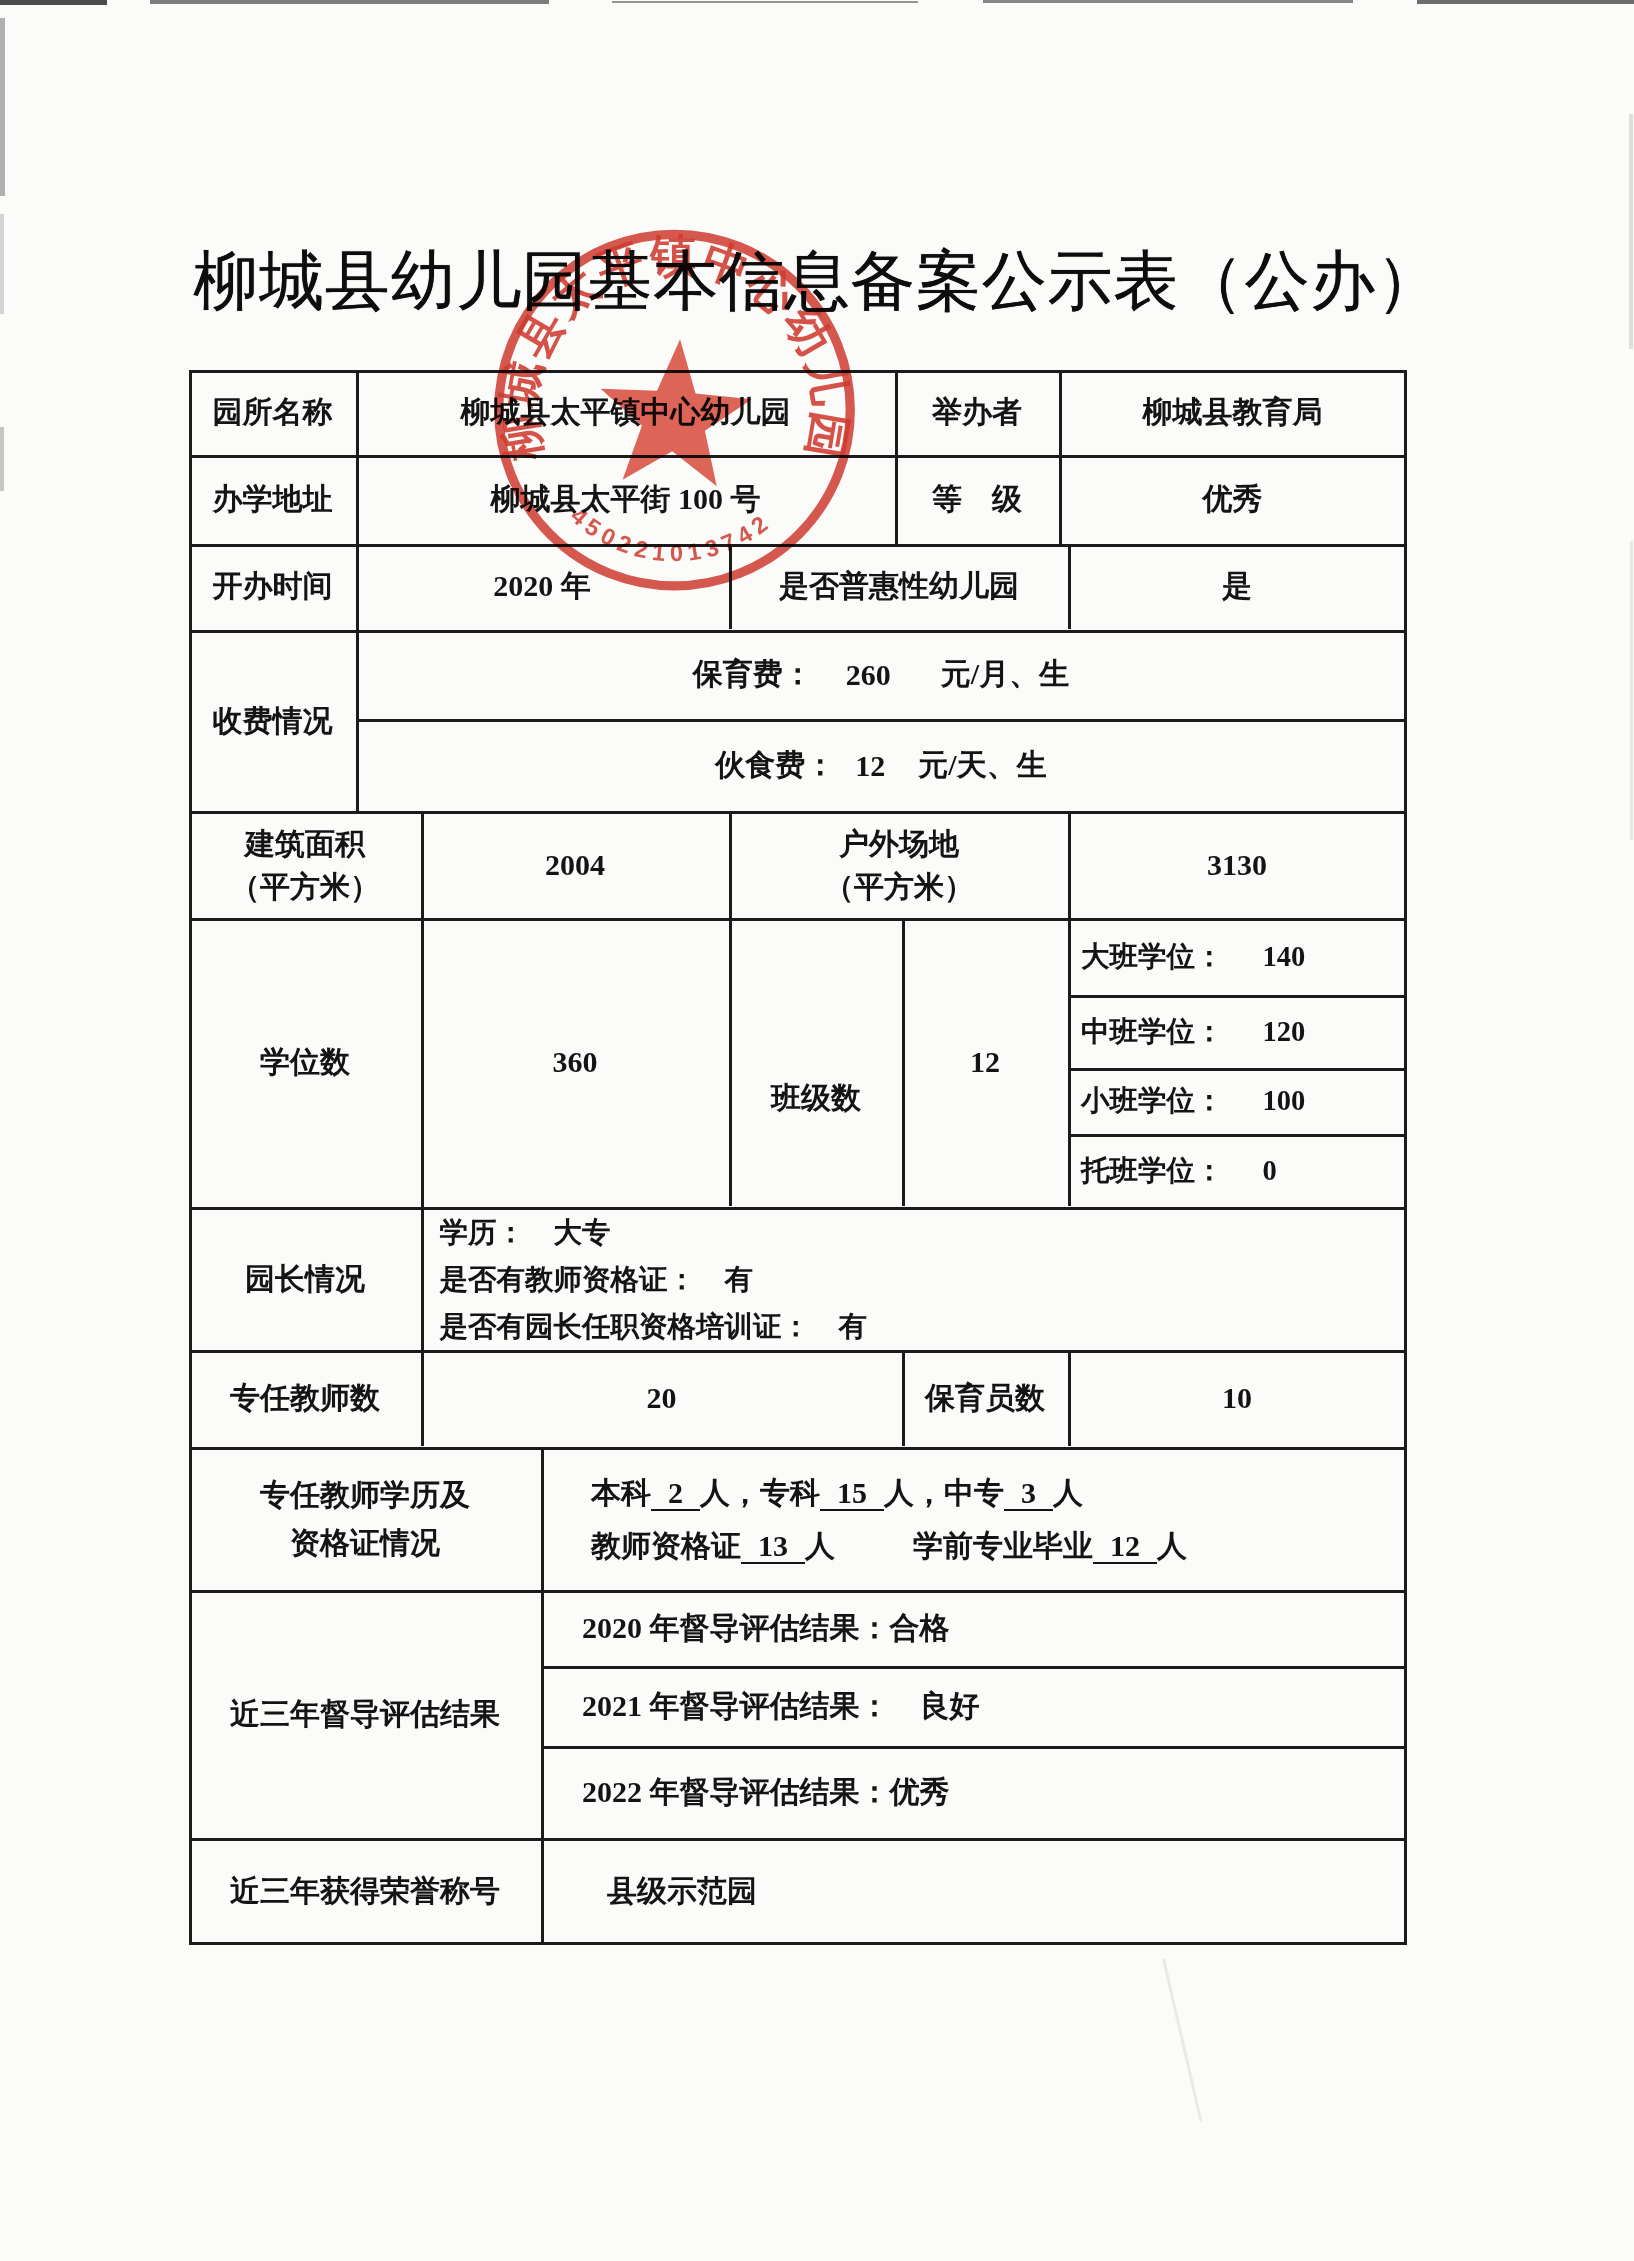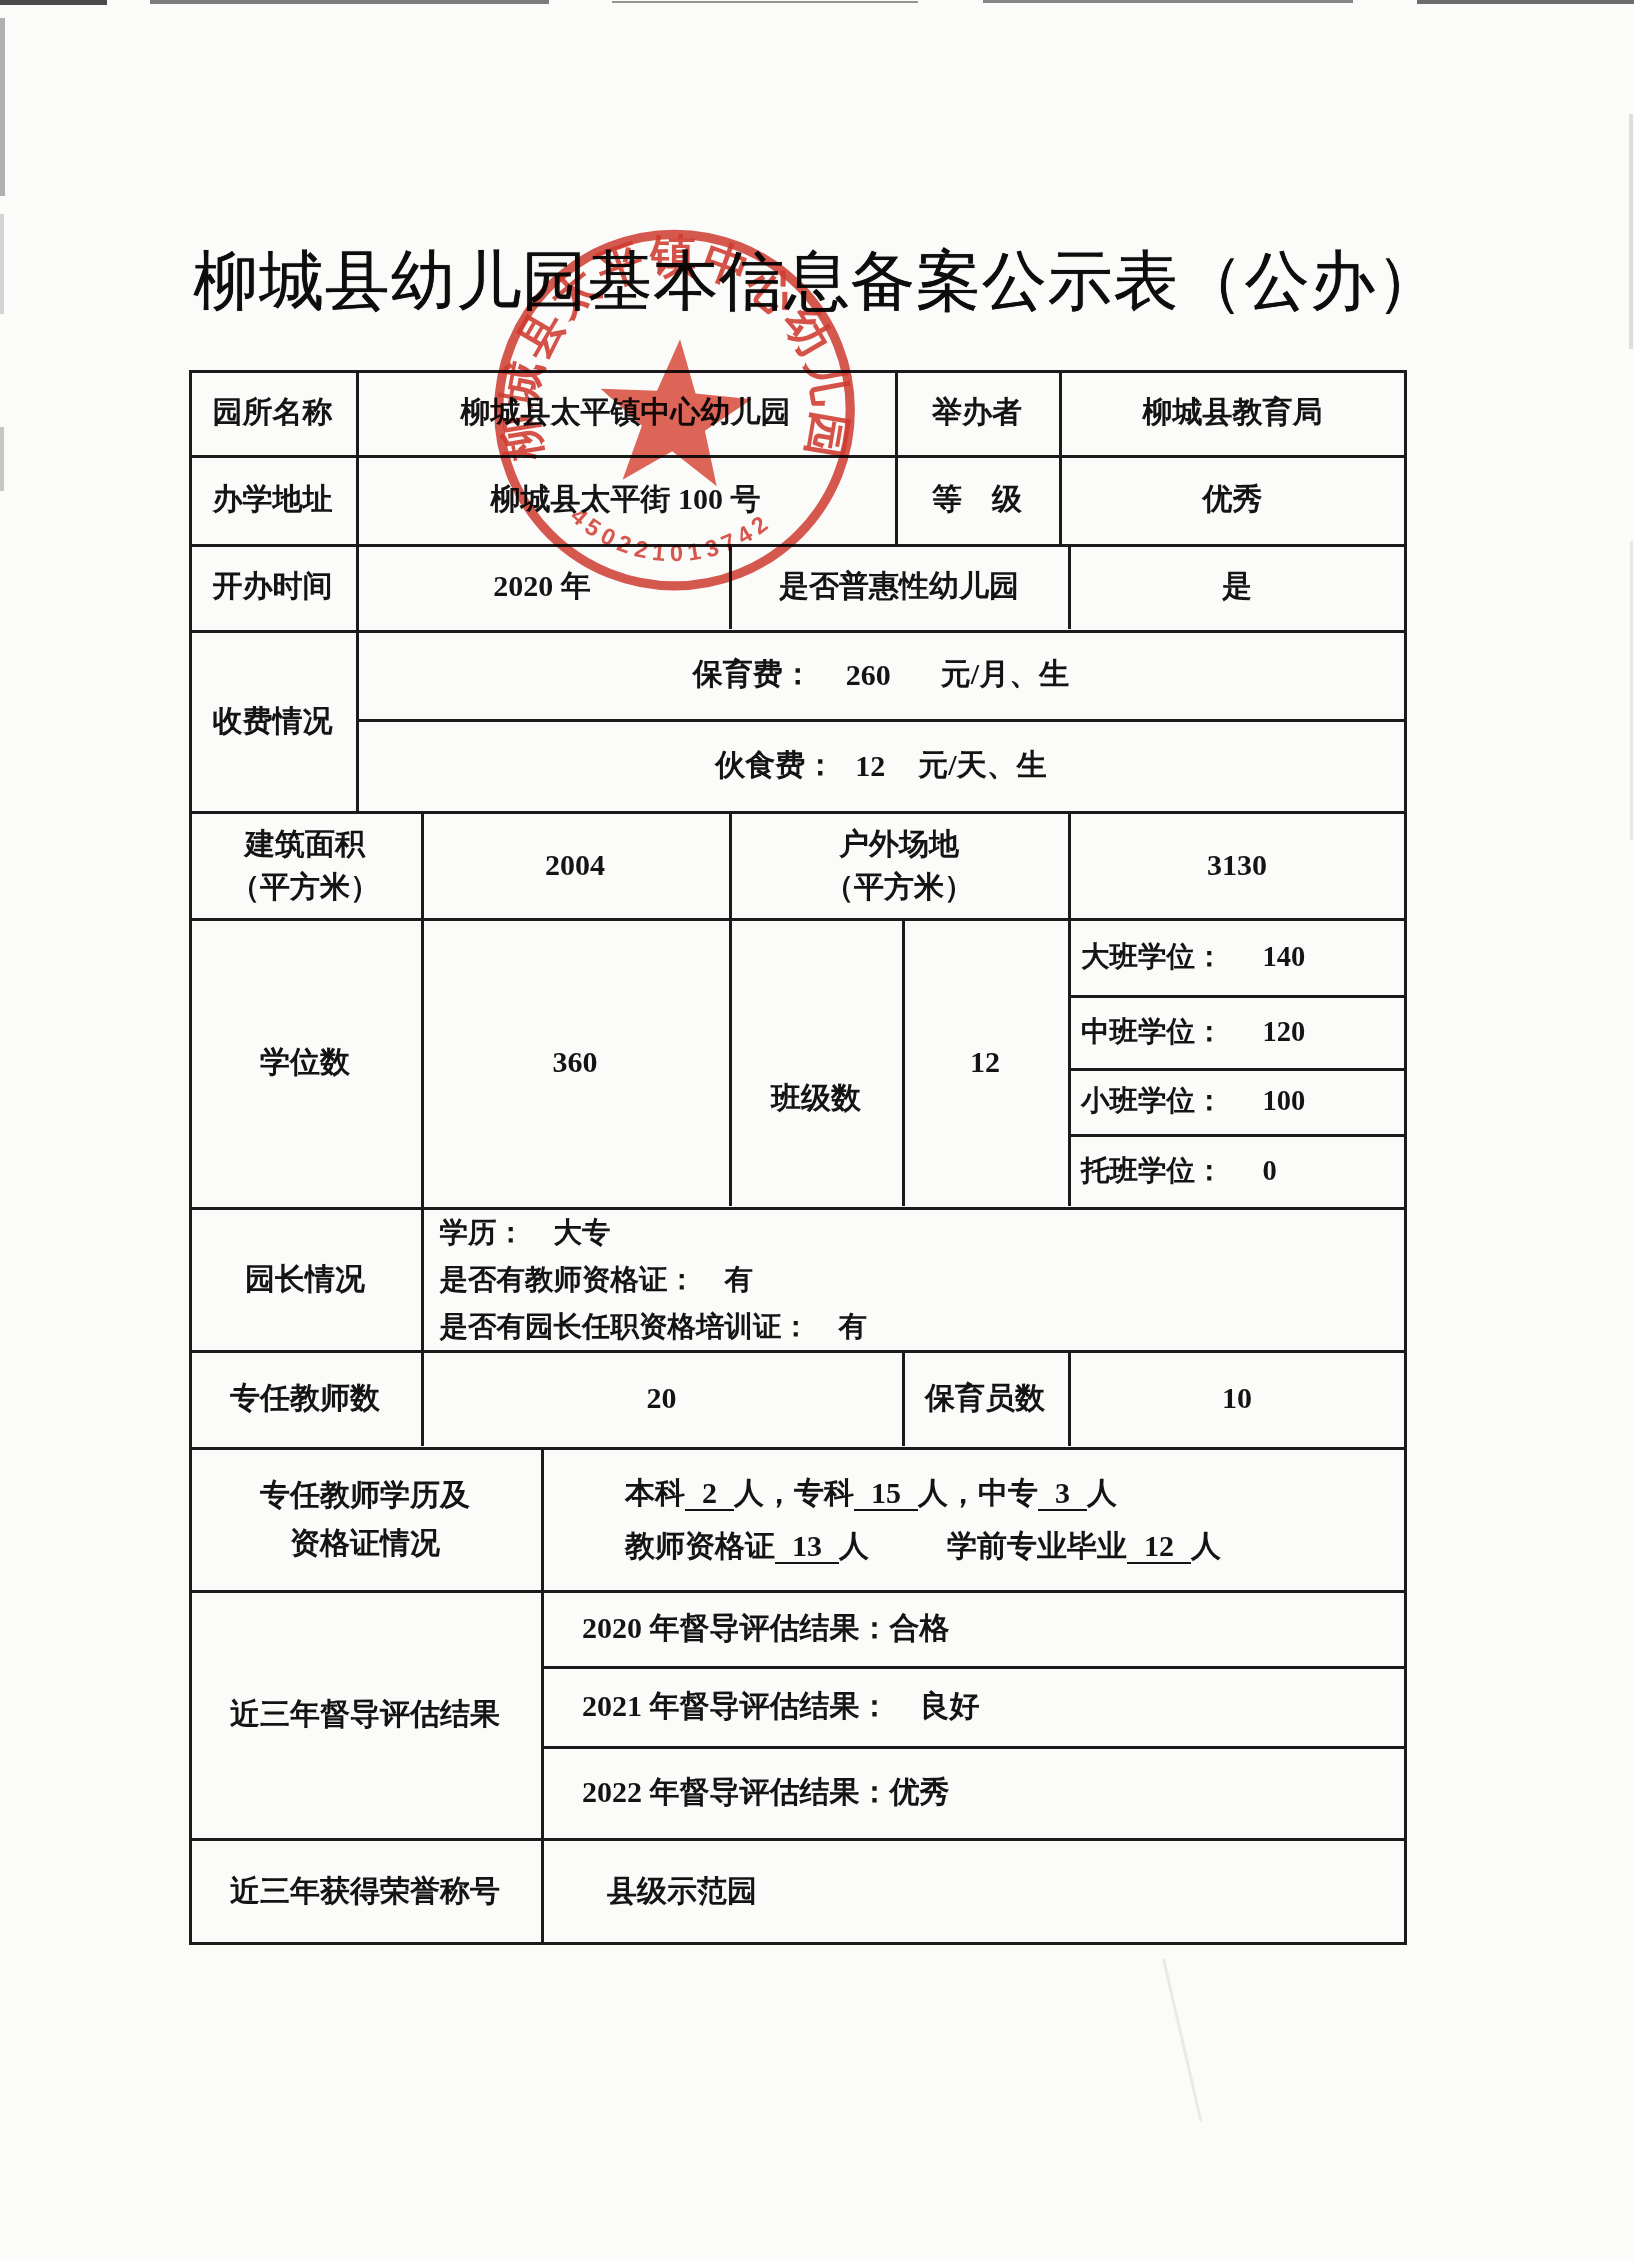--- a/index.html
+++ b/index.html
@@ -24,21 +24,21 @@
   .cell.left{justify-content:flex-start;}
   .cell.col{flex-direction:column;justify-content:center;}
   .ln{position:absolute;background:#1b1b1b;}
   .hline{height:2.8px;}
   .vline{width:2.8px;}
   .two-line{line-height:43px;text-align:center;border-radius:29px;}
   .seat-row{position:absolute;display:flex;align-items:center;padding-left:13px;
         font-weight:700;font-size:28.5px;}
   .seat-val{margin-left:39px;}
   .plines{align-items:flex-start;padding-left:18.5px;font-size:28.5px;line-height:47px;}
-  .quals{align-items:flex-start;padding-left:50px;margin-left:34px;}
+  .quals{align-items:flex-start;padding-left:50px;}
   .qline{display:block;line-height:53px;white-space:nowrap;}
   .u{border-bottom:2.8px solid #151515;padding:0 17px;}
   .gap-lg{display:inline-block;width:50px;}
   .gap-md{display:inline-block;width:33px;}
   .sup-row{padding-left:41px;}
   
   .seal{position:absolute;left:466px;top:203px;width:417px;height:417px;
         mix-blend-mode:multiply;opacity:.92;}
   
   .smudge{position:absolute;pointer-events:none;}

